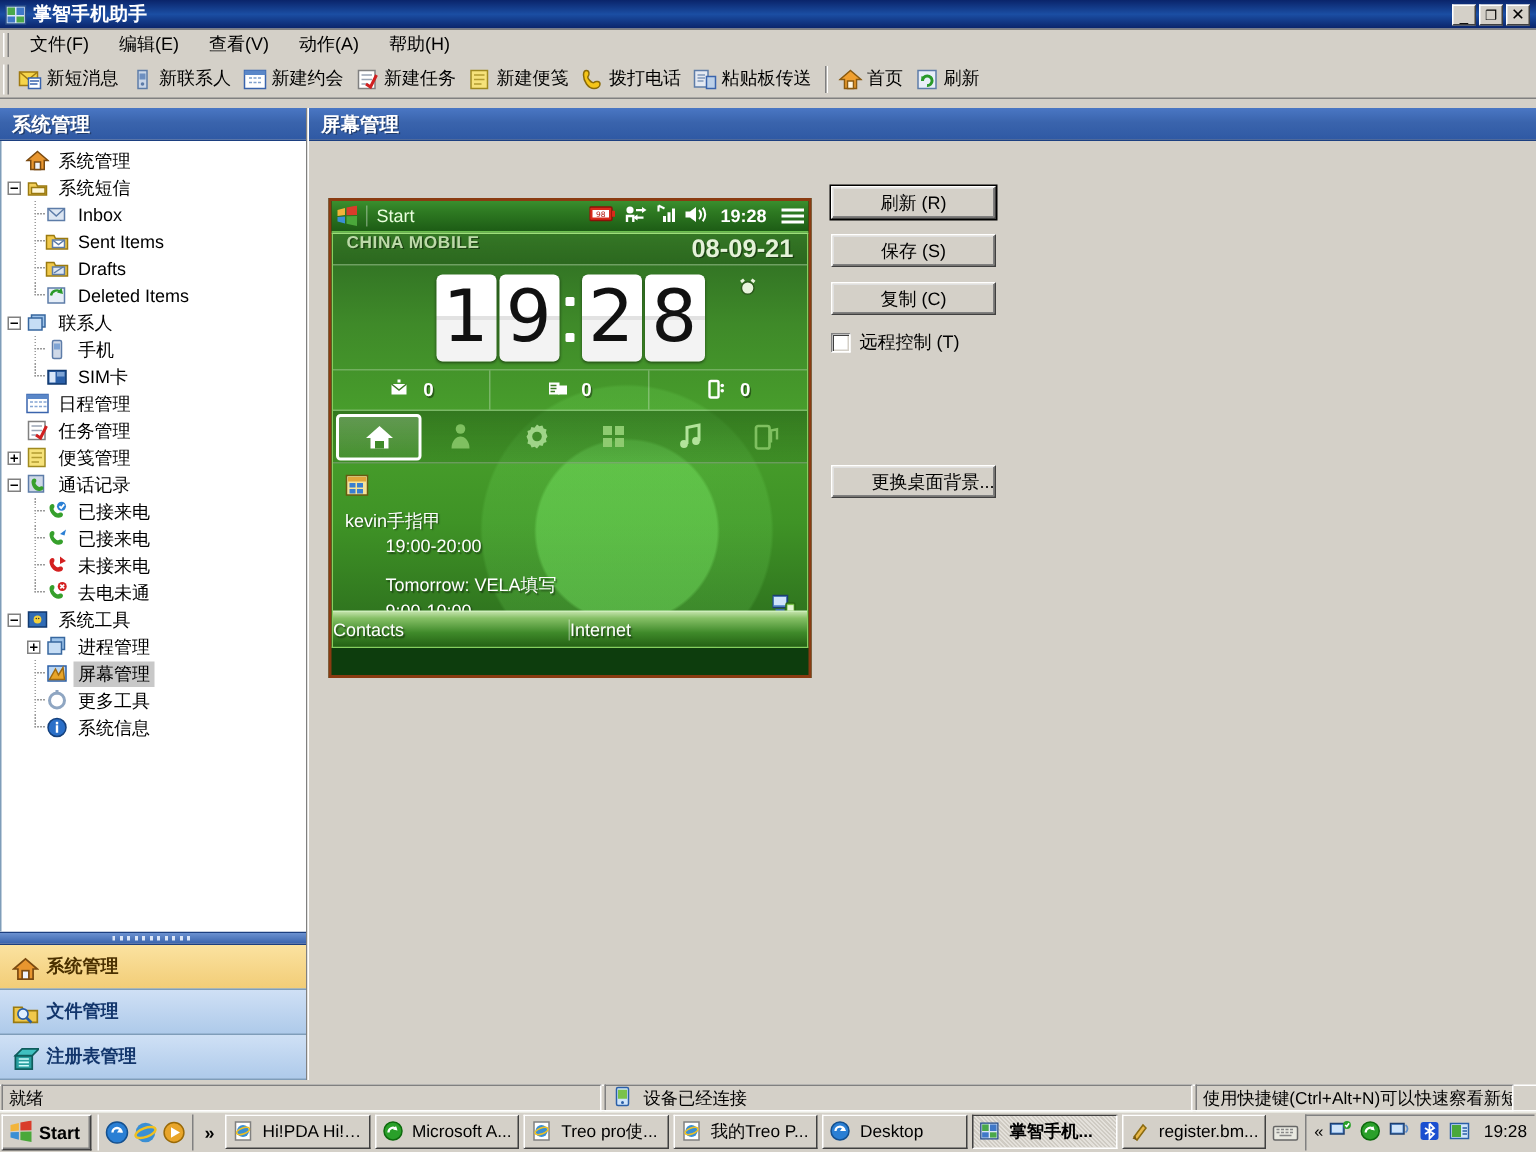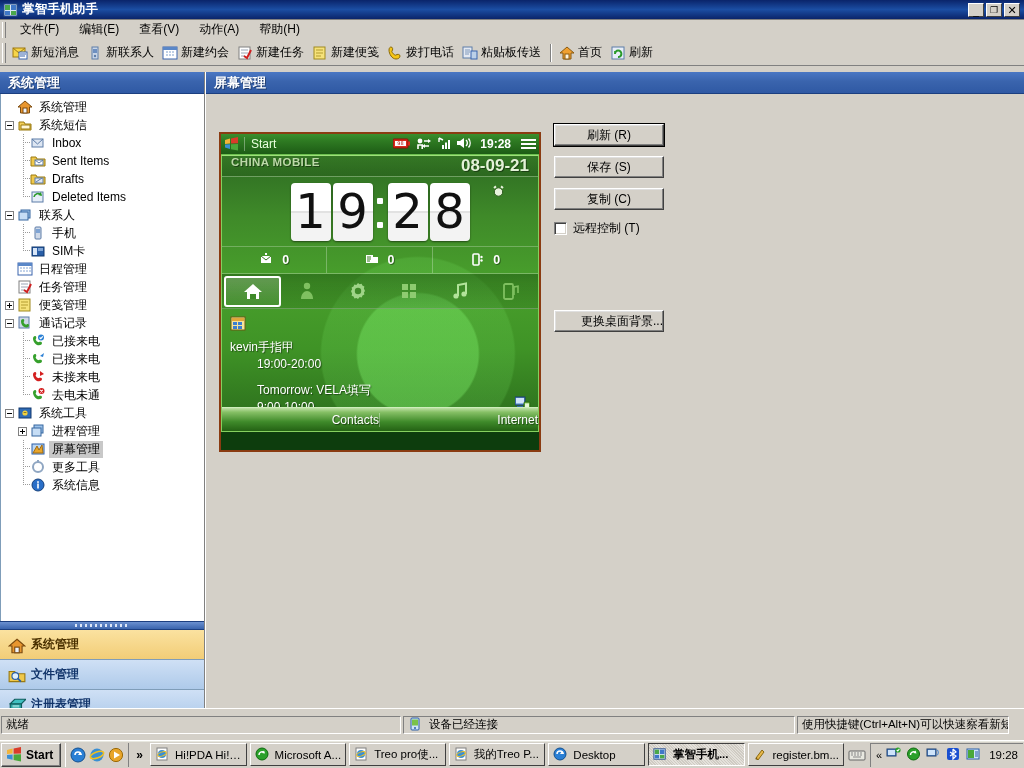--- a/index.html
+++ b/index.html
@@ -275,21 +275,21 @@
   .appt .gap { height: 9px; }
   .appt .second { margin-left: 27px; }
   .conn-ico { position: absolute; right: 7px; bottom: 6px; width: 16px; height: 14px; }
   .softkeys {
     position: absolute; left: 0; right: 0; bottom: 0; height: 24px;
     background: linear-gradient(to bottom,#bfe0a6 0%, #86c066 18%, #3f8a2a 60%, #246214 100%);
     border-top: 1px solid #cdeebb;
     display: flex; align-items: center;
   }
   .softkeys .sk {
-    flex: 1 1 50%; text-align: right; color: #fff; font-size: 12px;
+    flex: 1 1 50%; text-align: left; color: #fff; font-size: 12px;
     text-shadow: 1px 1px 1px rgba(0,0,0,.5); cursor: default;
   }
   .softkeys .sk:first-child { border-right: 1px solid rgba(255,255,255,.35); }
 
   
   .ctrls { position: absolute; left: 348px; top: 30px; width: 120px; }
   .btn {
     display: block; width: 110px; height: 22px; margin-bottom: 10px;
     background: #d4d0c8; color: #000; font-size: 12px;
     border-top: 1px solid #ffffff; border-left: 1px solid #ffffff;
@@ -304,21 +304,21 @@
     width: 13px; height: 13px; background: #fff;
     border-top: 1px solid #808080; border-left: 1px solid #808080;
     border-right: 1px solid #ffffff; border-bottom: 1px solid #ffffff;
     box-shadow: inset 1px 1px 0 #404040, inset -1px -1px 0 #d4d0c8;
   }
   .chk-label { font-size: 12px; color: #000; }
   .btn-wide { width: 110px; margin-top: 73px; text-align: right; }
 
   
   .statusbar {
-    position: absolute; left: 0; right: 0; bottom: 28px; height: 32px;
+    position: absolute; left: 0; right: 0; bottom: 28px; height: 17px;
     background: #d4d0c8; display: flex; align-items: center;
     border-top: 1px solid #ffffff;
   }
   .sb-cell {
     height: 18px; display: flex; align-items: center; gap: 5px;
     padding: 0 4px; font-size: 11.5px; color: #000;
     border: 1px solid #808080; border-right-color: #fff; border-bottom-color: #fff;
     margin: 0 1px;
   }
   .sb1 { flex: 0 0 400px; }

